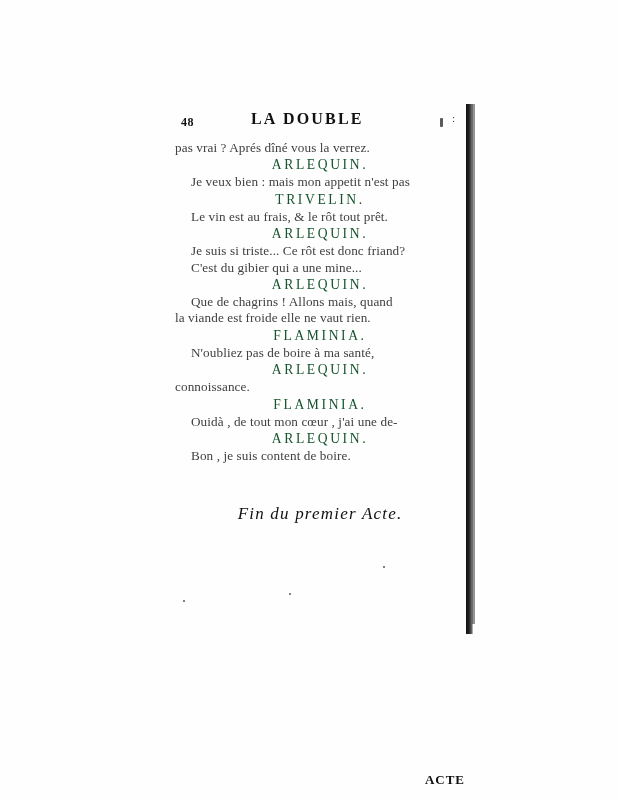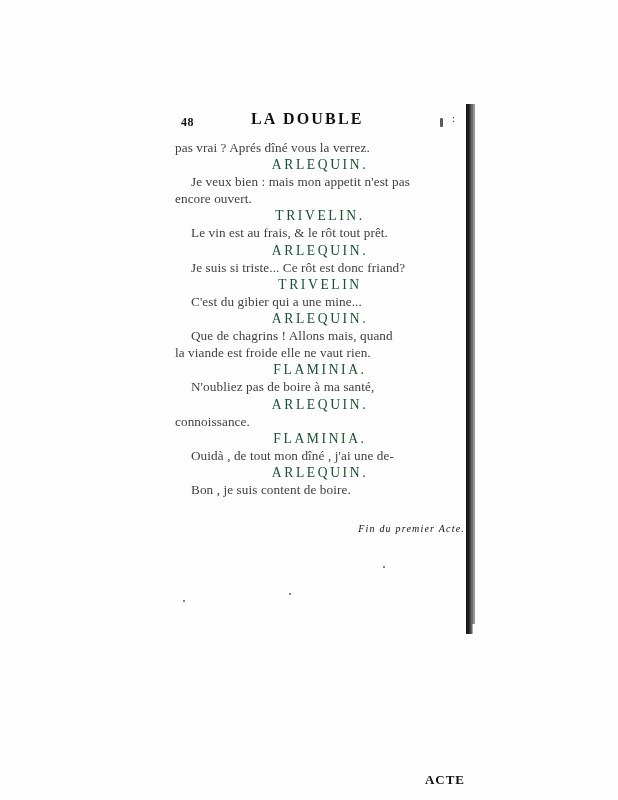--- a/index.html
+++ b/index.html
@@ -68,24 +68,24 @@
     text-align: center;
     font-size: 13.6px;
     line-height: 18px;
     letter-spacing: 2.6px;
     color: #14532d;
   }
   .indent {
     text-indent: 16px;
   }
   .colophon {
-    margin-top: 24px;
-    text-align: right;
+    margin-top: 40px;
+    text-align: center;
     font-style: italic;
-    font-size: 10px;
+    font-size: 17px;
     letter-spacing: 1.2px;
   }
   .catchword {
     position: absolute;
     right: 0px;
     bottom: -118px;
     font-size: 13px;
     font-weight: bold;
     letter-spacing: 1px;
   }
@@ -123,36 +123,34 @@
     <div class="pagehead">
       <span class="folio">48</span>
       <span class="running-title">LA DOUBLE</span>
       <span class="headdot">:</span>
     </div>
 
     <div id="body">
         <div class="line">pas vrai ? Aprés dîné vous la verrez.</div>
         <div class="speaker">ARLEQUIN.</div>
         <div class="line indent">Je veux bien : mais mon appetit n'est pas</div>
-        <div class="line">encore ouvert.</div>
         <div class="speaker">TRIVELIN.</div>
         <div class="line indent">Le vin est au frais, &amp; le rôt tout prêt.</div>
         <div class="speaker">ARLEQUIN.</div>
         <div class="line indent">Je suis si triste... Ce rôt est donc friand?</div>
-        <div class="speaker">TRIVELIN</div>
         <div class="line indent">C'est du gibier qui a une mine...</div>
         <div class="speaker">ARLEQUIN.</div>
         <div class="line indent">Que de chagrins ! Allons mais, quand</div>
         <div class="line">la viande est froide elle ne vaut rien.</div>
         <div class="speaker">FLAMINIA.</div>
         <div class="line indent">N'oubliez pas de boire à ma santé,</div>
         <div class="speaker">ARLEQUIN.</div>
         <div class="line">connoissance.</div>
         <div class="speaker">FLAMINIA.</div>
-        <div class="line indent">Ouidà , de tout mon dîné , j'ai une de-</div>
+        <div class="line indent">Ouidà , de tout mon cœur , j'ai une de-</div>
         <div class="speaker">ARLEQUIN.</div>
         <div class="line indent">Bon , je suis content de boire.</div>
       </div>
 
     <div class="colophon">Fin du premier Acte.</div>
 
     <div class="catchword">ACTE</div>
   </div>
 
   <div class="gutter"></div>

